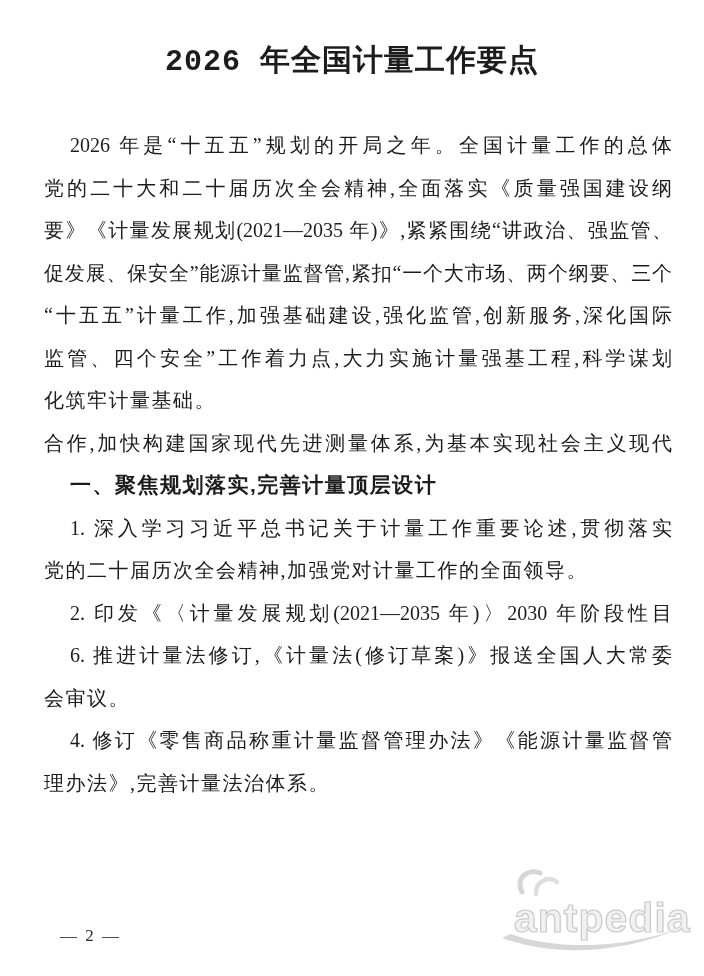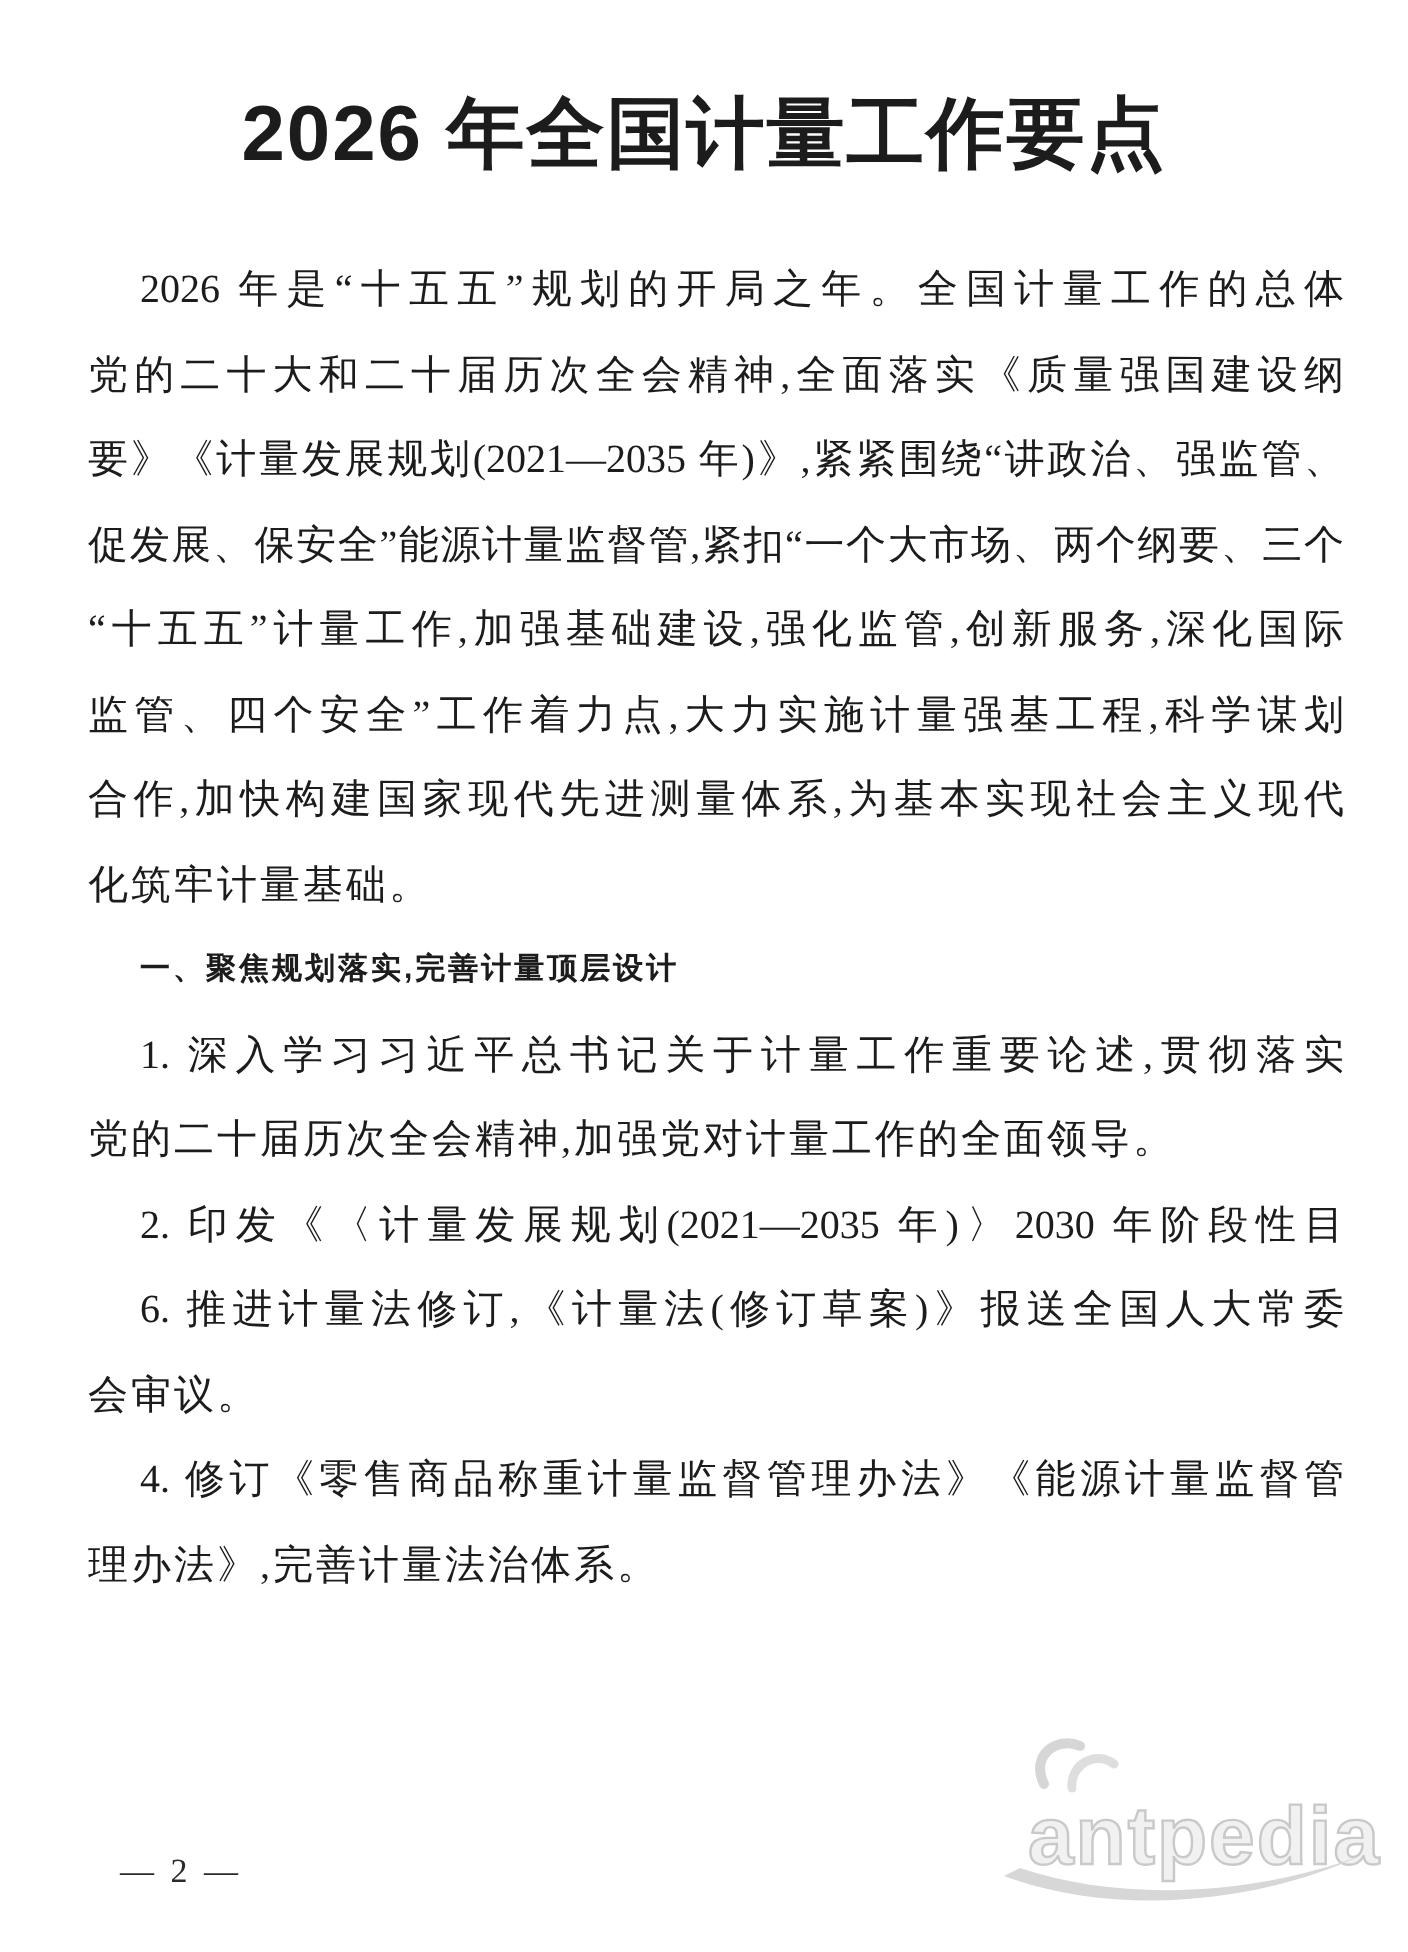--- a/index.html
+++ b/index.html
@@ -15,24 +15,24 @@
     overflow: hidden;
     font-family: "Liberation Serif", "DejaVu Serif", serif;
     color: #1c1c1c;
   }
   .doc-title {
     position: absolute;
     top: 40px;
     left: 0;
     width: 704px;
     text-align: center;
-    font-size: 39px;
+    font-size: 30px;
     font-weight: bold;
     letter-spacing: 1px;
-    font-family: Liberation Sans, sans-serif;
+    font-family: Liberation Mono, monospace;
   }
   .content {
     position: absolute;
     top: 124px;
     left: 44px;
     width: 628px;
     font-size: 20px;
   }
   .line {
     height: 42.5px;
@@ -44,21 +44,21 @@
     text-align: justify;
     text-align-last: justify;
     letter-spacing: 0;
   }
   .line.indent {
     text-indent: 26px;
   }
   .line.head {
     font-family: "Liberation Sans", "DejaVu Sans", sans-serif;
     font-weight: bold;
-    font-size: 15px;
+    font-size: 21px;
     letter-spacing: 1.5px;
   }
   .page-number {
     position: absolute;
     left: 60px;
     top: 926px;
     font-size: 17px;
     letter-spacing: 2px;
     color: #2a2a2a;
   }
@@ -83,22 +83,22 @@
   <div class="doc-title">2026 年全国计量工作要点</div>
 
   <div class="content">
 
     <div class="line j indent">2026 年是“十五五”规划的开局之年。全国计量工作的总体</div>
     <div class="line j">党的二十大和二十届历次全会精神,全面落实《质量强国建设纲</div>
     <div class="line j">要》《计量发展规划(2021—2035 年)》,紧紧围绕“讲政治、强监管、</div>
     <div class="line j">促发展、保安全”能源计量监督管,紧扣“一个大市场、两个纲要、三个</div>
     <div class="line j">“十五五”计量工作,加强基础建设,强化监管,创新服务,深化国际</div>
     <div class="line j">监管、四个安全”工作着力点,大力实施计量强基工程,科学谋划</div>
+    <div class="line">化筑牢计量基础。</div>
     <div class="line j">合作,加快构建国家现代先进测量体系,为基本实现社会主义现代</div>
-    <div class="line">化筑牢计量基础。</div>
 
     <div class="line head indent">一、聚焦规划落实,完善计量顶层设计</div>
 
     <div class="line j indent">1. 深入学习习近平总书记关于计量工作重要论述,贯彻落实</div>
     <div class="line">党的二十届历次全会精神,加强党对计量工作的全面领导。</div>
 
     <div class="line j indent">2. 印发《〈计量发展规划(2021—2035 年)〉2030 年阶段性目</div>
 
     <div class="line j indent">6. 推进计量法修订,《计量法(修订草案)》报送全国人大常委</div>
     <div class="line">会审议。</div>

